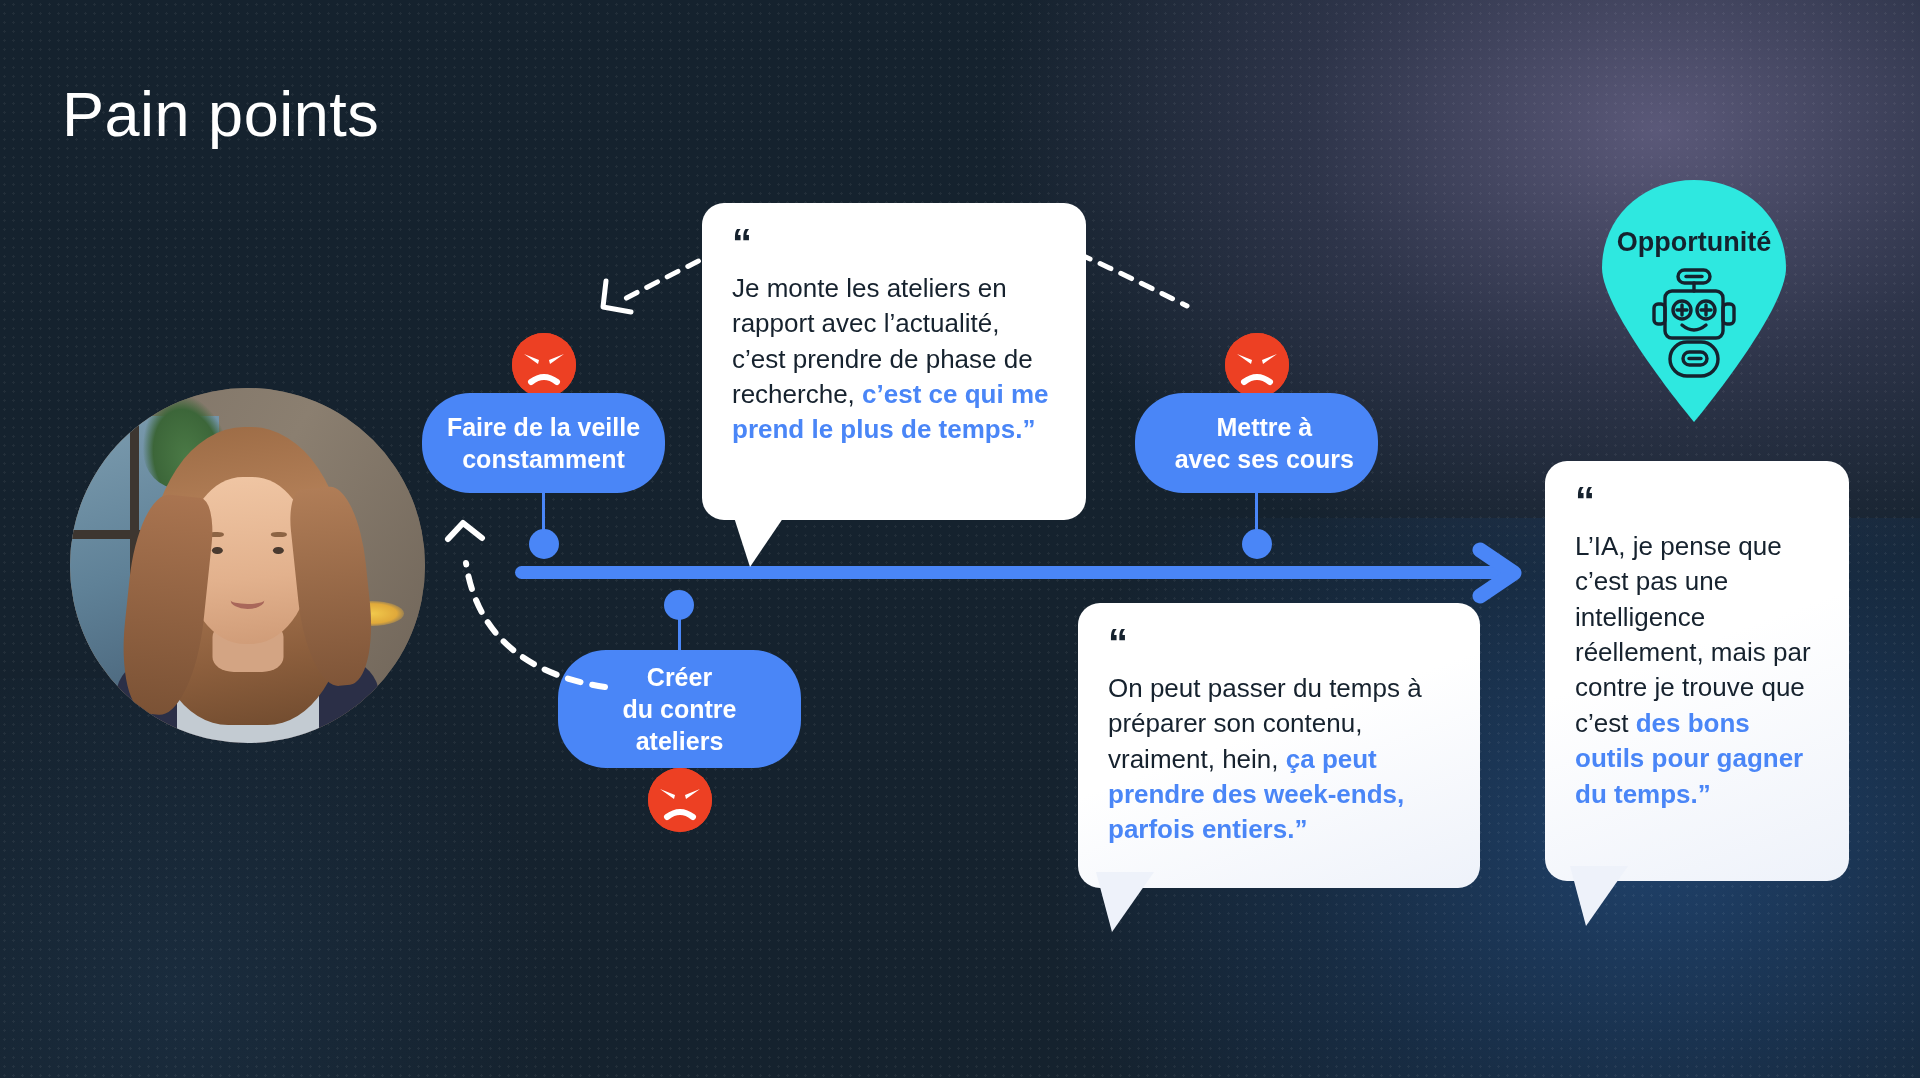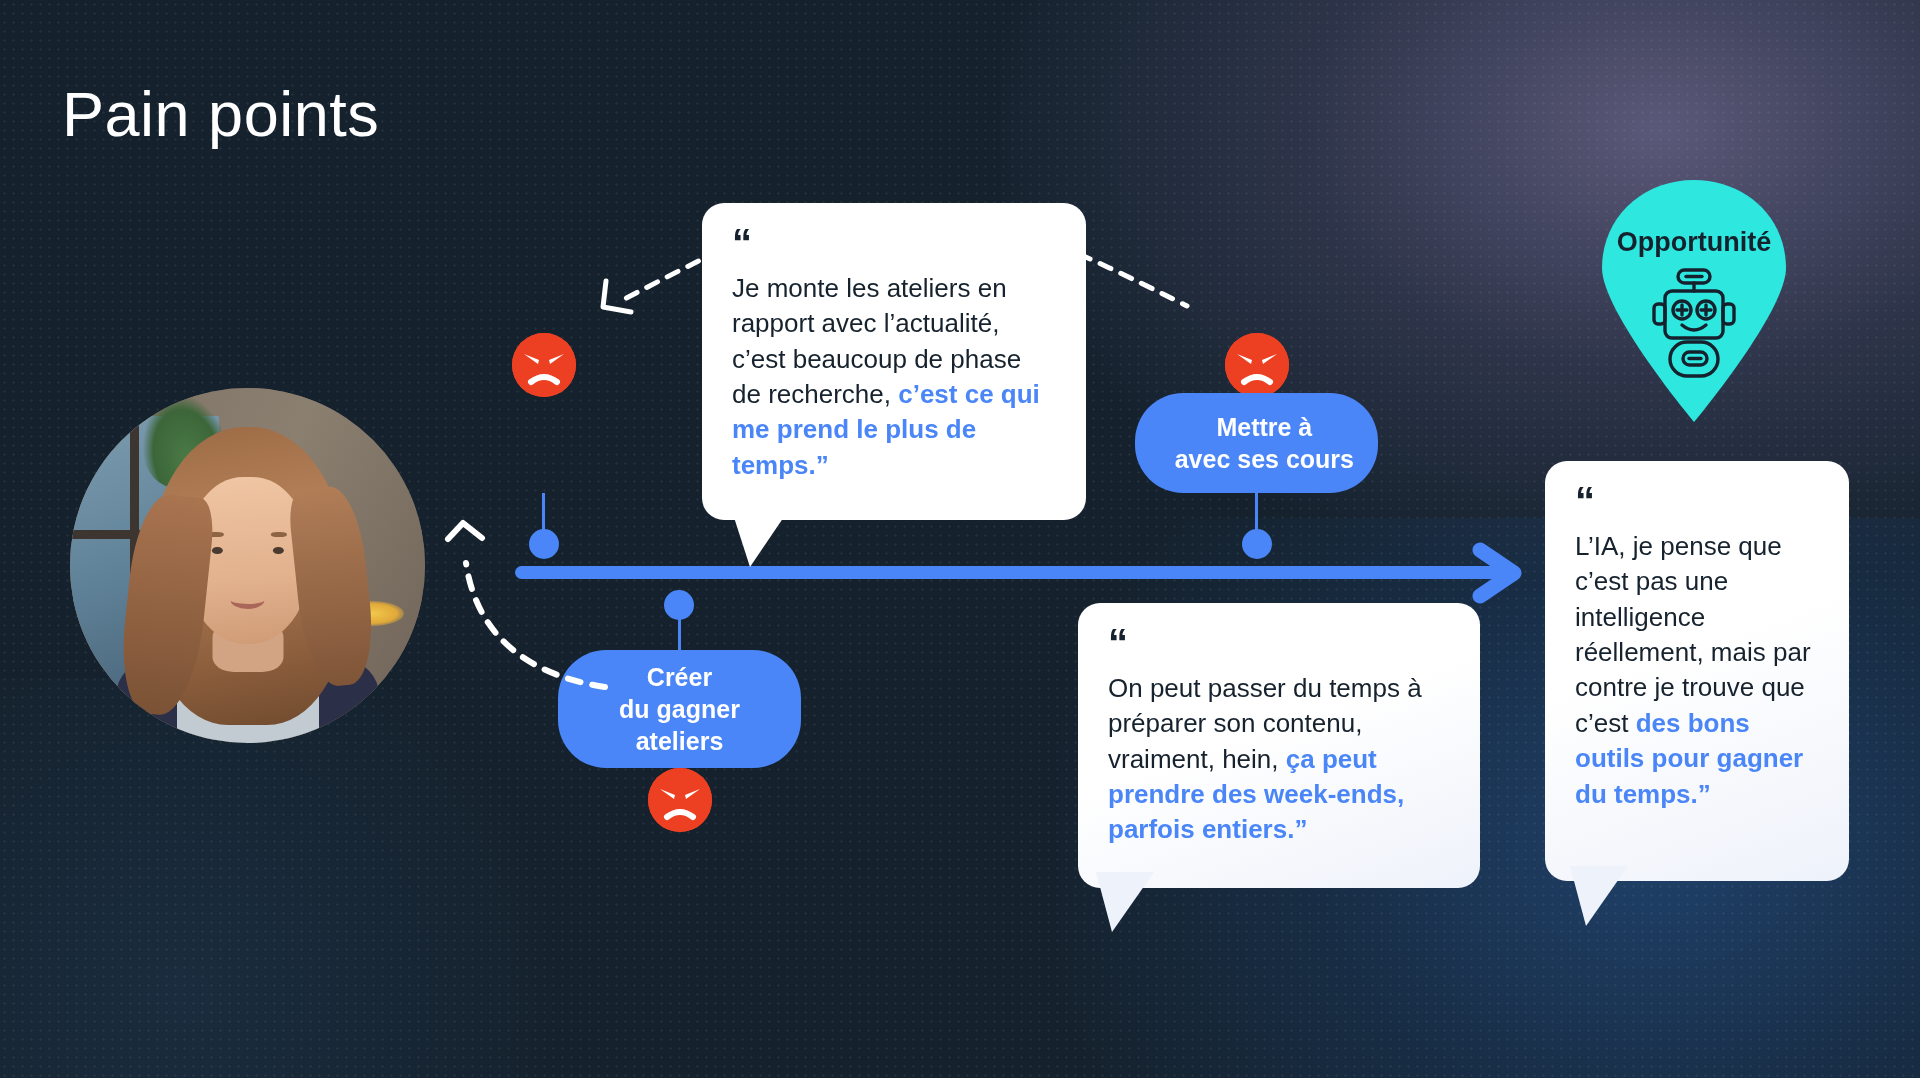--- a/index.html
+++ b/index.html
@@ -198,29 +198,35 @@
 
   <div class="emoji" style="left:512px; top:333px;">
     <svg width="64" height="64" viewBox="0 0 64 64">
       <circle cx="32" cy="32" r="32" fill="#ed4023"></circle>
       <path d="M12 21 L27 27 L26 31 Z" fill="#ffffff"></path>
       <path d="M52 21 L37 27 L38 31 Z" fill="#ffffff"></path>
       <path d="M19 48 Q32 38 45 48 Q32 43 19 48 Z" fill="#ffffff"></path>
       <path d="M19 49 Q32 39 45 49" fill="none" stroke="#ffffff" stroke-width="6" stroke-linecap="round"></path>
     </svg>
   </div>
+  <div class="pill" style="left:422px; top:393px; width:243px; height:100px;">
+    <span>
+      <span>Faire de la veille</span><br>
+      <span>constamment</span>
+    </span>
+  </div>
   <div class="tl-stem" style="left:542px; top:493px; height:41px;"></div>
   <div class="tl-dot" style="left:529px; top:529px;"></div>
 
   <div class="tl-dot" style="left:664px; top:590px;"></div>
   <div class="tl-stem" style="left:678px; top:618px; height:38px;"></div>
   <div class="pill" style="left:558px; top:650px; width:243px; height:118px;">
     <span>
       <span>Créer</span><br>
-      <span>du gagner</span><br>
+      <span>du contre</span><br>
       <span>ateliers</span>
     </span>
   </div>
   <div class="emoji" style="left:648px; top:768px;">
     <svg width="64" height="64" viewBox="0 0 64 64">
       <circle cx="32" cy="32" r="32" fill="#ed4023"></circle>
       <path d="M12 21 L27 27 L26 31 Z" fill="#ffffff"></path>
       <path d="M52 21 L37 27 L38 31 Z" fill="#ffffff"></path>
       <path d="M19 49 Q32 39 45 49" fill="none" stroke="#ffffff" stroke-width="6" stroke-linecap="round"></path>
     </svg>
@@ -252,21 +258,21 @@
     <path d="M4 6 C40 22 72 38 112 58" fill="none" stroke="#ffffff" stroke-width="5" stroke-dasharray="12 11" stroke-linecap="round"></path>
   </svg>
 
   <svg class="dashed" style="left:430px; top:505px; width:200px; height:195px;" viewBox="0 0 200 195">
     <path d="M175 182 C110 172 48 140 36 58" fill="none" stroke="#ffffff" stroke-width="6" stroke-dasharray="13 12" stroke-linecap="round"></path>
     <path d="M18 34 L33 18 L52 33" fill="none" stroke="#ffffff" stroke-width="6" stroke-linecap="round" stroke-linejoin="round"></path>
   </svg>
 
   <div class="bubble" style="left:702px; top:203px; width:384px; height:317px;">
     <span class="qmark">“</span>
-    <span>Je monte les ateliers en rapport avec l’actualité, c’est beaucoup de phase de recherche, </span><span class="hl">c’est ce qui me prend le plus de temps.”</span>
+    <span>Je monte les ateliers en rapport avec l’actualité, c’est prendre de phase de recherche, </span><span class="hl">c’est ce qui me prend le plus de temps.”</span>
   </div>
   <svg class="tail" style="left:730px; top:505px; width:70px; height:70px;" viewBox="0 0 70 70">
     <path d="M0 0 L62 0 L20 62 Z" fill="#ffffff"></path>
   </svg>
 
   <div class="bubble tint" style="left:1078px; top:603px; width:402px; height:285px;">
     <span class="qmark">“</span>
     <span>On peut passer du temps à préparer son contenu, vraiment, hein, </span><span class="hl">ça peut prendre des week-ends, parfois entiers.”</span>
   </div>
   <svg class="tail" style="left:1096px; top:872px; width:70px; height:70px;" viewBox="0 0 70 70">

